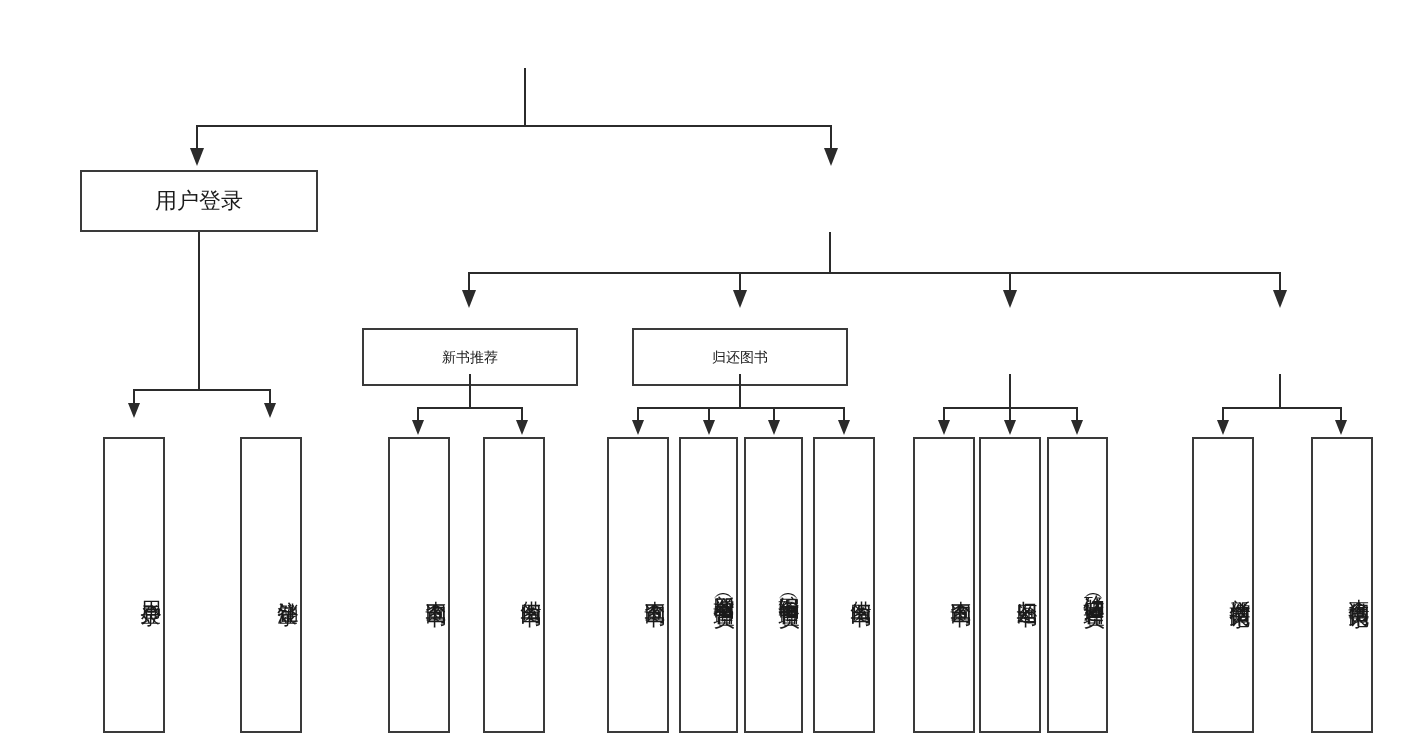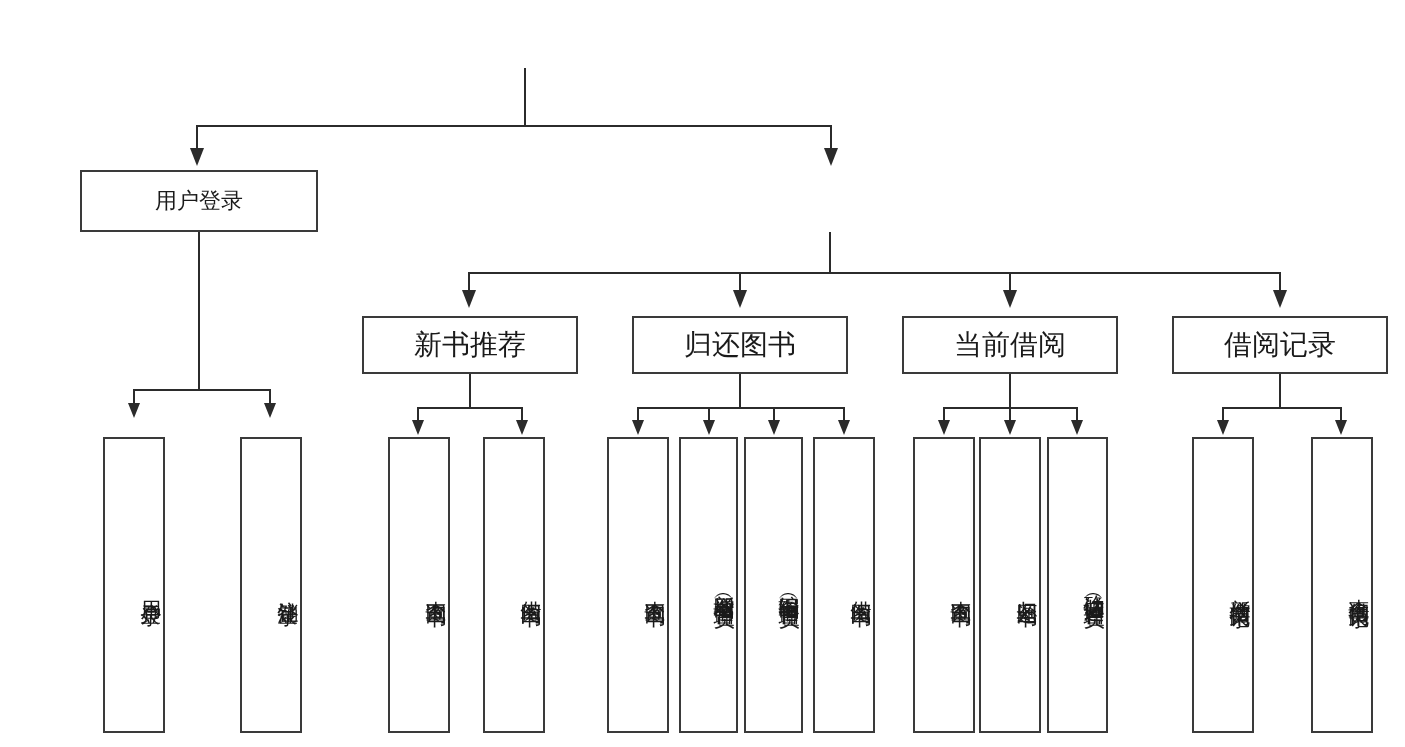--- a/index.html
+++ b/index.html
@@ -29,21 +29,22 @@
     text-align: center;
     line-height: 1.15;
   }
   .node.root {
     font-size: 23px;
   }
   .node.lvl2 {
     font-size: 22px;
   }
   .node.lvl3 {
-    font-size: 28px;
+    font-size: 14px;
+    margin-top: 12px;
   }
   .node.leaf {
     font-size: 21px;
     writing-mode: vertical-rl;
     text-orientation: upright;
     letter-spacing: 2px;
     align-items: flex-start;
     justify-content: center;
     padding-top: 6px;
   }
@@ -113,26 +114,20 @@
   <div class="edge v" style="left:1009px; top:272px; width:2px; height:20px;"></div>
   <div class="arrow" style="left:1003px; top:290px;"></div>
   <div class="edge v" style="left:1279px; top:272px; width:2px; height:20px;"></div>
   <div class="arrow" style="left:1273px; top:290px;"></div>
 
   <div class="node lvl3" style="left:362px; top:316px; width:216px; height:58px;">
     <span>新书推荐</span>
   </div>
   <div class="node lvl3" style="left:632px; top:316px; width:216px; height:58px;">
     <span>归还图书</span>
-  </div>
-  <div class="node lvl3" style="left:902px; top:316px; width:216px; height:58px;">
-    <span>当前借阅</span>
-  </div>
-  <div class="node lvl3" style="left:1172px; top:316px; width:216px; height:58px;">
-    <span>借阅记录</span>
   </div>
 
   <div class="edge v" style="left:469px; top:374px; width:2px; height:34px;"></div>
   <div class="edge h" style="left:417px; top:407px; width:106px; height:2px;"></div>
   <div class="edge v" style="left:417px; top:407px; width:2px; height:14px;"></div>
   <div class="arrow sm" style="left:412px; top:420px;"></div>
   <div class="edge v" style="left:521px; top:407px; width:2px; height:14px;"></div>
   <div class="arrow sm" style="left:516px; top:420px;"></div>
 
   <div class="edge v" style="left:739px; top:374px; width:2px; height:34px;"></div>

